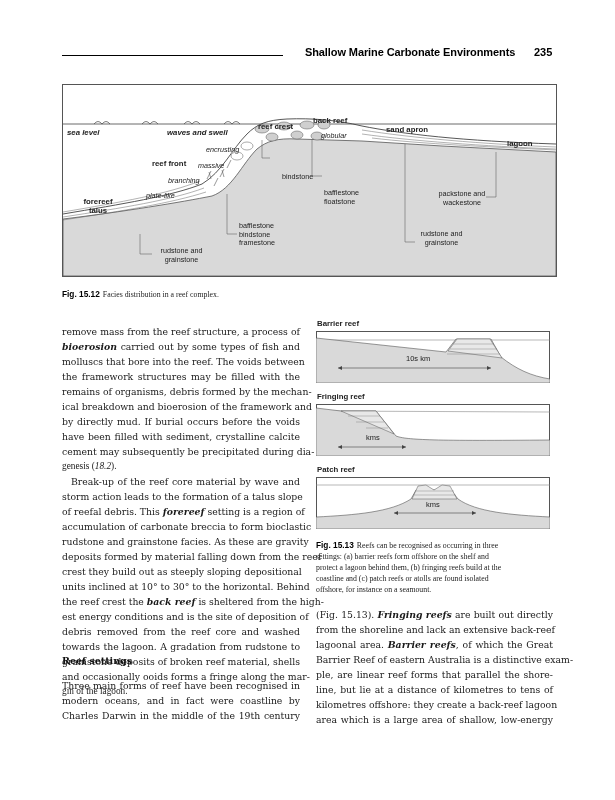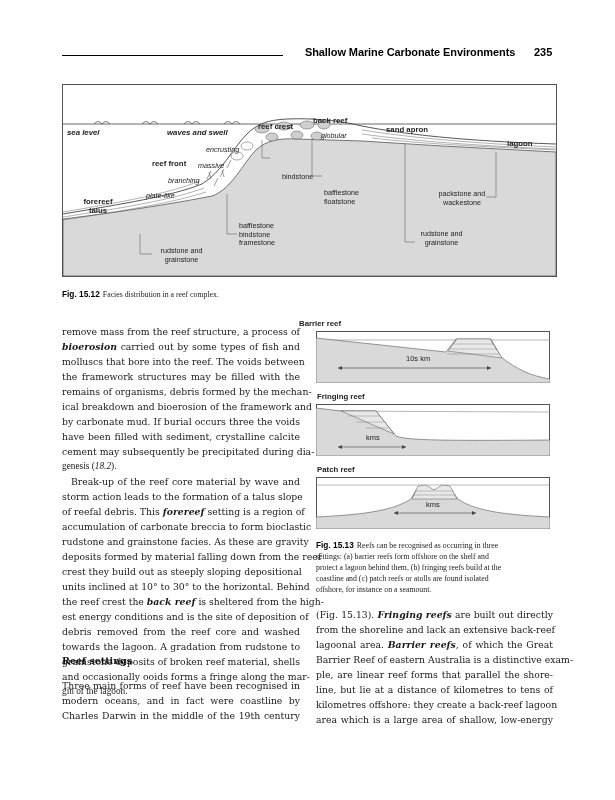--- a/index.html
+++ b/index.html
@@ -137,21 +137,21 @@
   <span class="fn">Fig. 15.12</span><span>Facies distribution in a reef complex.</span>
 </div>
 
 <div class="col" style="left:62px;top:324px;width:238px;">
   <span class="ln">remove mass from the reef structure, a process of</span>
   <span class="ln"><b><i>bioerosion</i></b> <span>carried out by some types of fish and</span></span>
   <span class="ln">molluscs that bore into the reef. The voids between</span>
   <span class="ln">the framework structures may be filled with the</span>
   <span class="ln">remains of organisms, debris formed by the mechan-</span>
   <span class="ln">ical breakdown and bioerosion of the framework and</span>
-  <span class="ln">by carbonate mud. If burial occurs three the voids</span>
+  <span class="ln">by directly mud. If burial occurs before the voids</span>
   <span class="ln">have been filled with sediment, crystalline calcite</span>
   <span class="ln">cement may subsequently be precipitated during dia-</span>
   <span class="ln last"><span>genesis (</span><i>18.2</i><span>).</span></span>
   <span class="ln ind">Break-up of the reef core material by wave and</span>
   <span class="ln">storm action leads to the formation of a talus slope</span>
   <span class="ln"><span>of reefal debris. This </span><b><i>forereef</i></b><span> setting is a region of</span></span>
   <span class="ln">accumulation of carbonate breccia to form bioclastic</span>
   <span class="ln">rudstone and grainstone facies. As these are gravity</span>
   <span class="ln">deposits formed by material falling down from the reef</span>
   <span class="ln">crest they build out as steeply sloping depositional</span>
@@ -166,21 +166,21 @@
 </div>
 
 <div class="heading" style="left:62px;top:655px;">Reef settings</div>
 
 <div class="col" style="left:62px;top:678px;width:238px;">
   <span class="ln">Three main forms of reef have been recognised in</span>
   <span class="ln">modern oceans, and in fact were coastline by</span>
   <span class="ln">Charles Darwin in the middle of the 19th century</span>
 </div>
 
-<div class="ptitle" style="left:299px;top:319px;">Barrier reef</div>
+<div class="ptitle" style="left:317px;top:319px;">Barrier reef</div>
 <div class="panel" style="left:316px;top:331px;width:234px;height:68px;">
   <svg width="234" height="52" viewBox="0 0 234 52">
     <rect x="0.5" y="0.5" width="233" height="51" fill="#fff" stroke="#555"></rect>
     <line x1="0" y1="9" x2="234" y2="9" stroke="#888" stroke-width="0.6"></line>
     <path d="M0 7 L130 21 L140 8 L175 8 L185 26 C 200 38, 215 45, 234 48 L234 52 L0 52 Z" fill="#d9d9d9" stroke="#555" stroke-width="0.6"></path>
     <path d="M132 20 L141 8 L174 8 L186 27 Z" fill="#e8e8e8" stroke="#555" stroke-width="0.5"></path>
     <g stroke="#777" stroke-width="0.4">
         <line x1="137" y1="13" x2="178" y2="13"></line>
         <line x1="134" y1="18" x2="181" y2="18"></line>
         <line x1="131" y1="23" x2="184" y2="23"></line>

